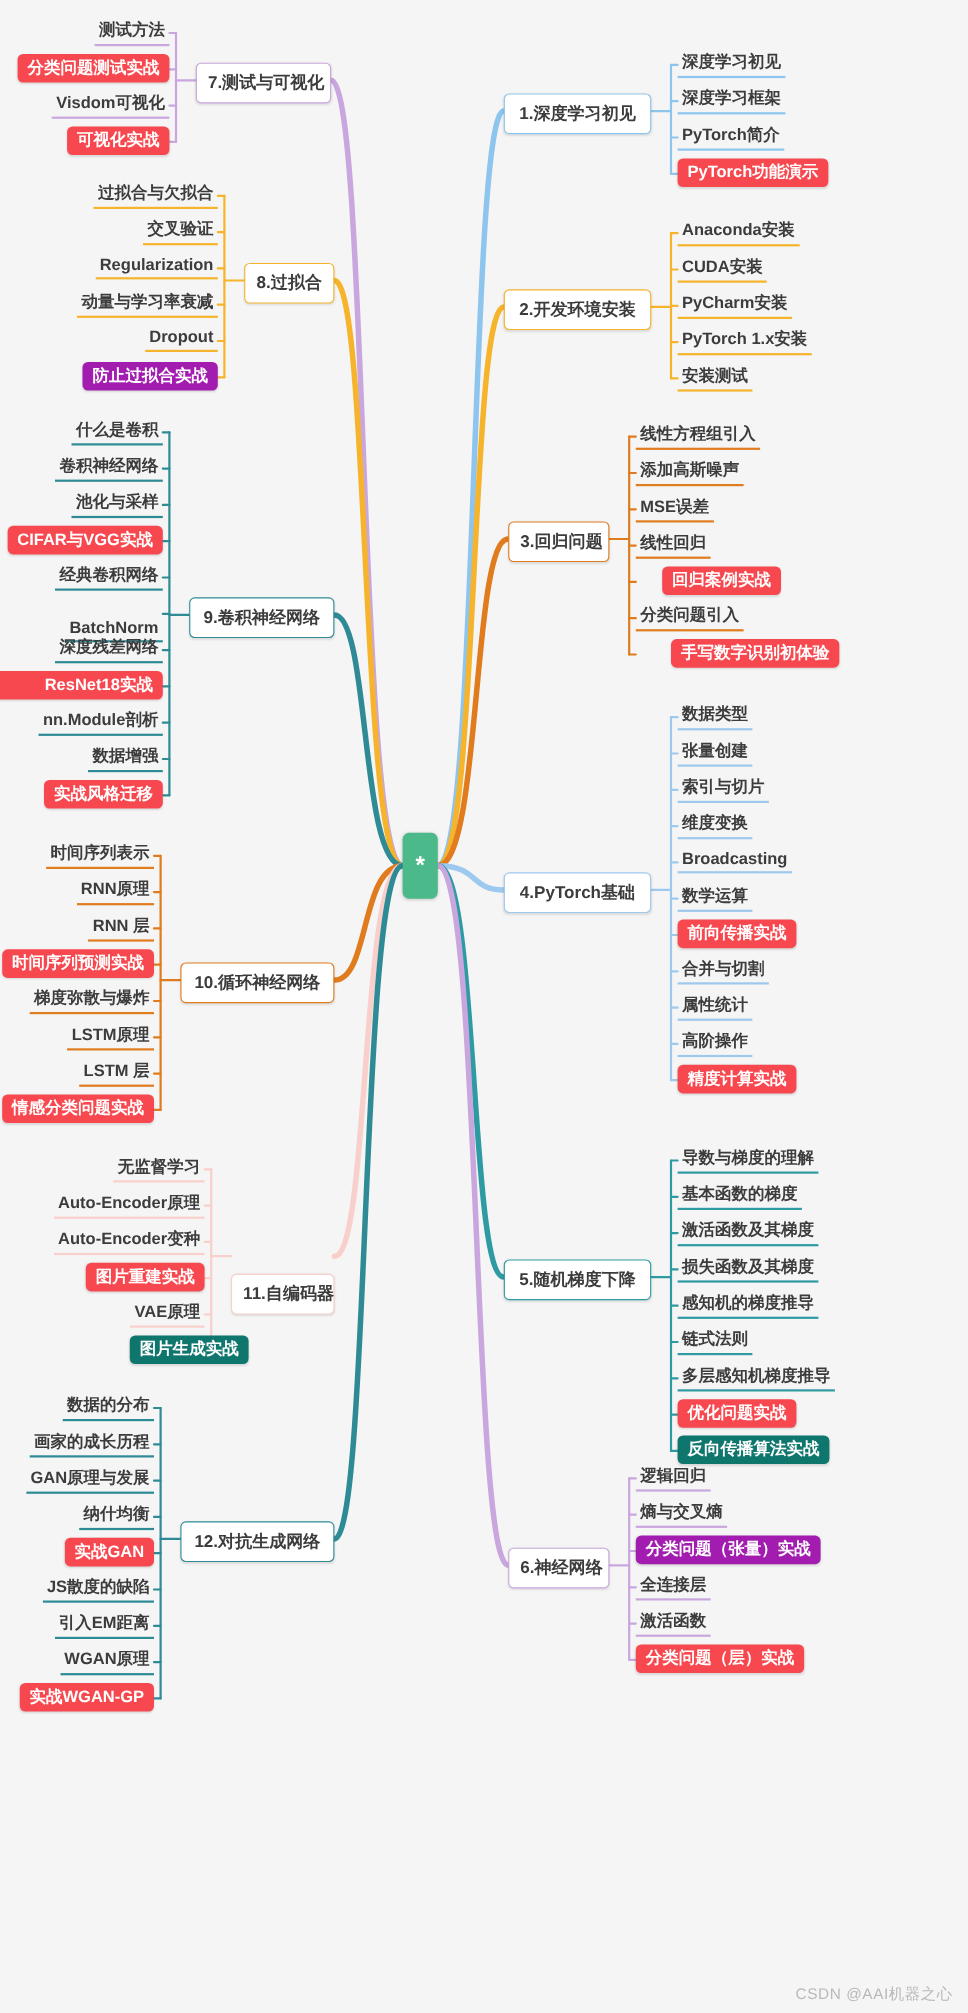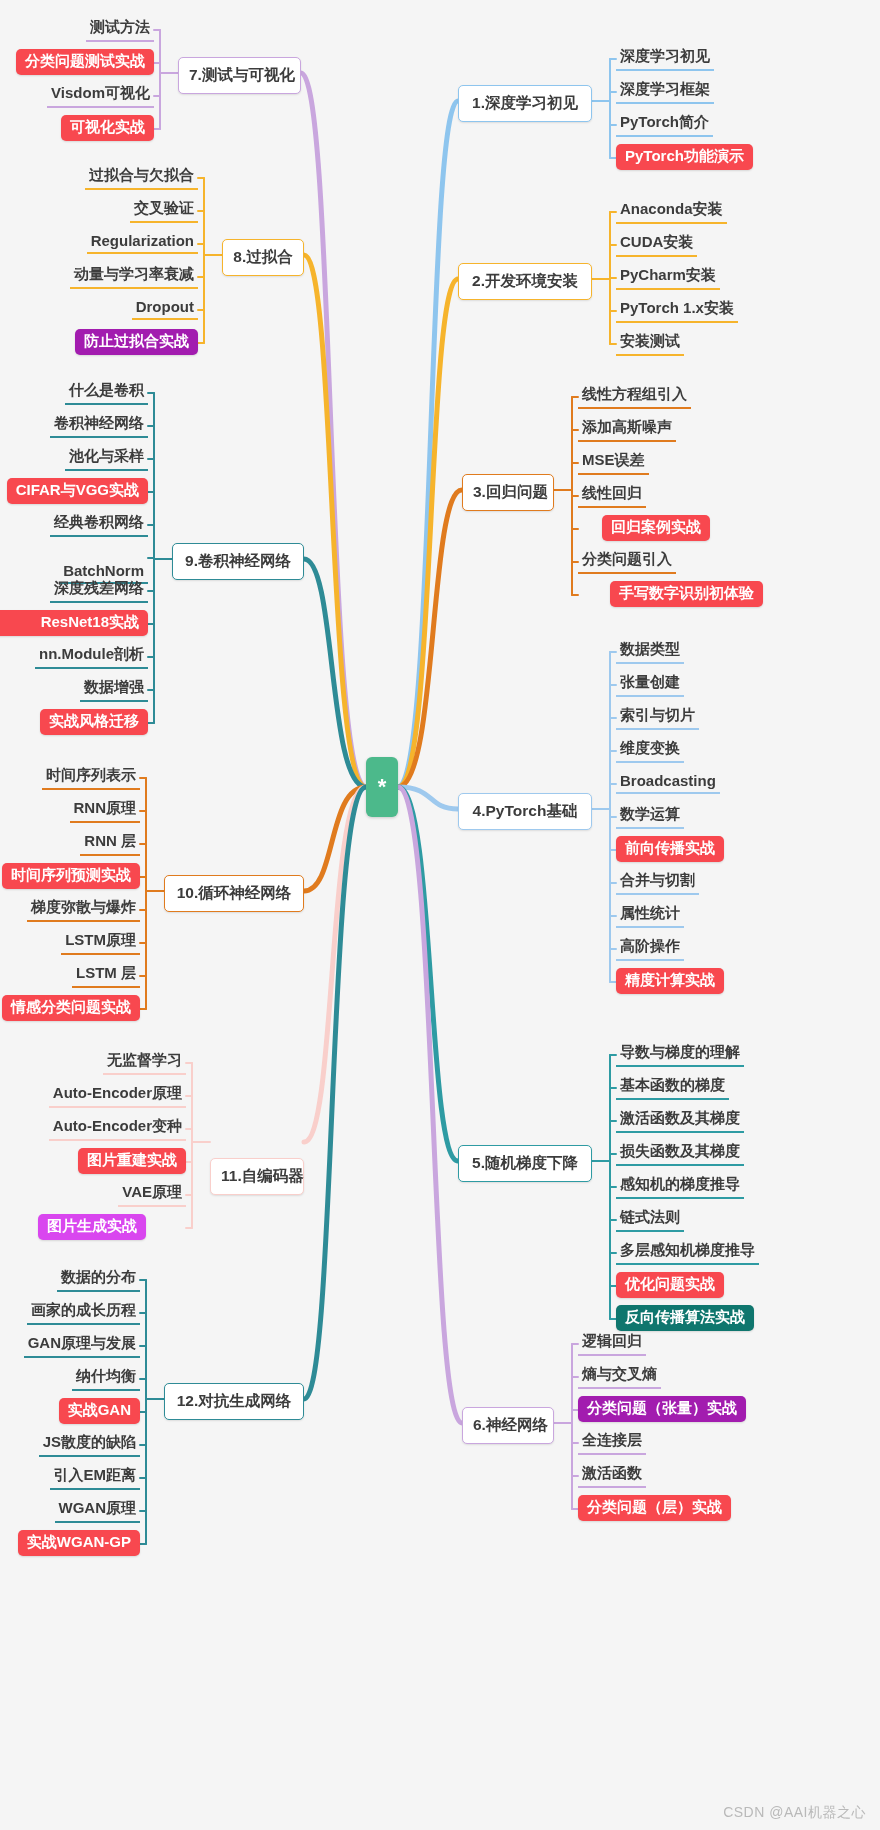--- a/index.html
+++ b/index.html
@@ -290,21 +290,21 @@
       <div class="node leaf l" style="top: 896px; right: 740px; border-bottom-color: rgb(224, 123, 30);">梯度弥散与爆炸</div>
       <div class="node leaf l" style="top: 929px; right: 740px; border-bottom-color: rgb(224, 123, 30);">LSTM原理</div>
       <div class="node leaf l" style="top: 962px; right: 740px; border-bottom-color: rgb(224, 123, 30);">LSTM 层</div>
       <div class="node leaf l hi" style="top: 995px; right: 740px; background: rgb(248, 72, 79);">情感分类问题实战</div>
       <div class="node topic" style="left: 210px; top: 1126px; width: 94px; border-color: rgb(249, 207, 203); margin-top: 32px;">11.自编码器</div>
       <div class="node leaf l" style="top: 1049px; right: 694px; border-bottom-color: rgb(249, 207, 203);">无监督学习</div>
       <div class="node leaf l" style="top: 1082px; right: 694px; border-bottom-color: rgb(249, 207, 203);">Auto-Encoder原理</div>
       <div class="node leaf l" style="top: 1115px; right: 694px; border-bottom-color: rgb(249, 207, 203);">Auto-Encoder变种</div>
       <div class="node leaf l hi" style="top: 1148px; right: 694px; background: rgb(248, 72, 79);">图片重建实战</div>
       <div class="node leaf l" style="top: 1181px; right: 694px; border-bottom-color: rgb(249, 207, 203);">VAE原理</div>
-      <div class="node leaf l hi" style="top: 1214px; right: 734px; background: #d946ef;">图片生成实战</div>
+      <div class="node leaf l hi" style="top: 1214px; right: 654px; background: #0f766e;">图片生成实战</div>
       <div class="node topic" style="left: 164px; top: 1383px; width: 140px; border-color: rgb(46, 139, 150);">12.对抗生成网络</div>
       <div class="node leaf l" style="top: 1266px; right: 740px; border-bottom-color: rgb(46, 139, 150);">数据的分布</div>
       <div class="node leaf l" style="top: 1299px; right: 740px; border-bottom-color: rgb(46, 139, 150);">画家的成长历程</div>
       <div class="node leaf l" style="top: 1332px; right: 740px; border-bottom-color: rgb(46, 139, 150);">GAN原理与发展</div>
       <div class="node leaf l" style="top: 1365px; right: 740px; border-bottom-color: rgb(46, 139, 150);">纳什均衡</div>
       <div class="node leaf l hi" style="top: 1398px; right: 740px; background: rgb(248, 72, 79);">实战GAN</div>
       <div class="node leaf l" style="top: 1431px; right: 740px; border-bottom-color: rgb(46, 139, 150);">JS散度的缺陷</div>
       <div class="node leaf l" style="top: 1464px; right: 740px; border-bottom-color: rgb(46, 139, 150);">引入EM距离</div>
       <div class="node leaf l" style="top: 1497px; right: 740px; border-bottom-color: rgb(46, 139, 150);">WGAN原理</div>
       <div class="node leaf l hi" style="top: 1530px; right: 740px; background: rgb(248, 72, 79);">实战WGAN-GP</div>

